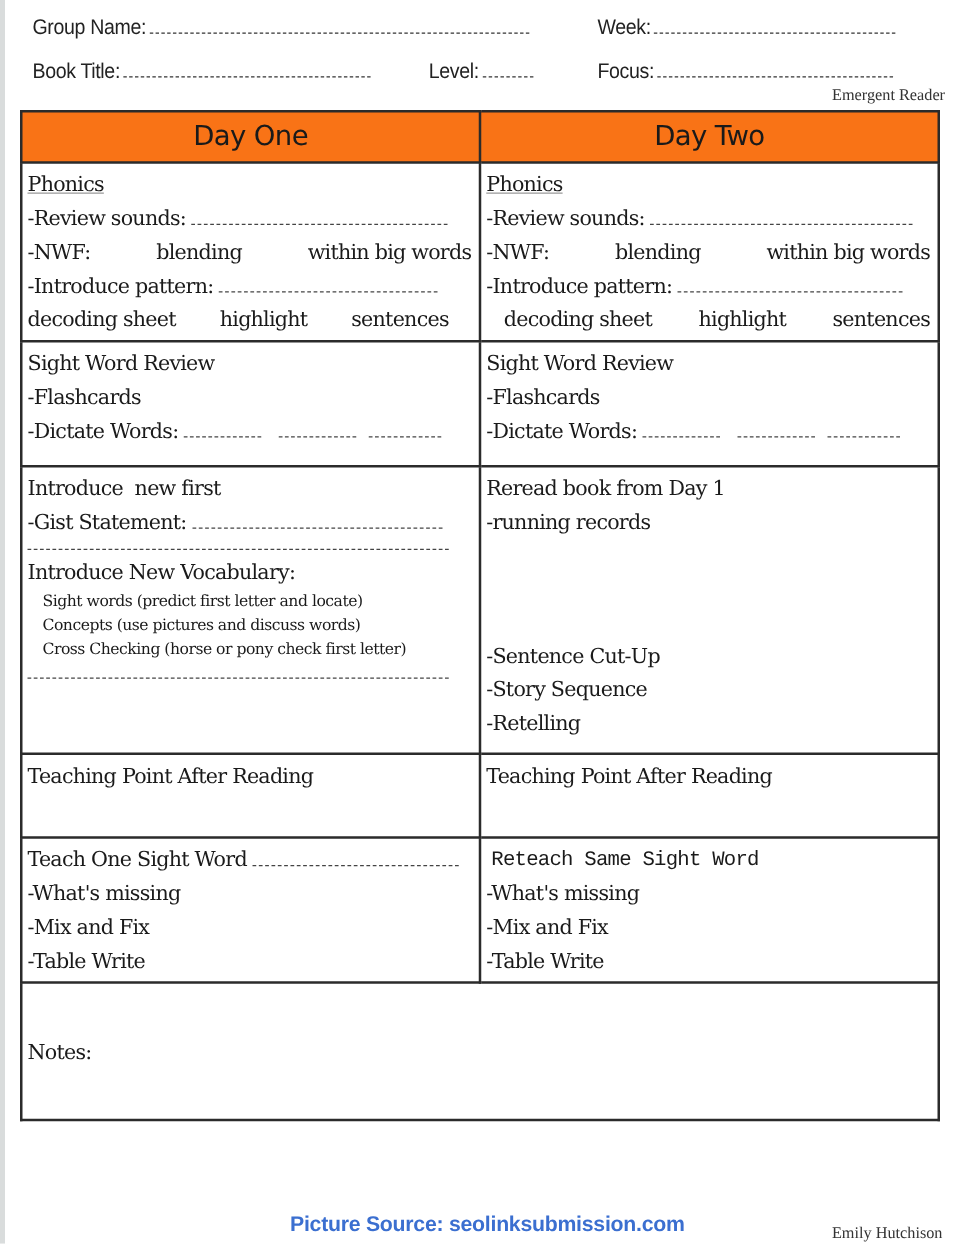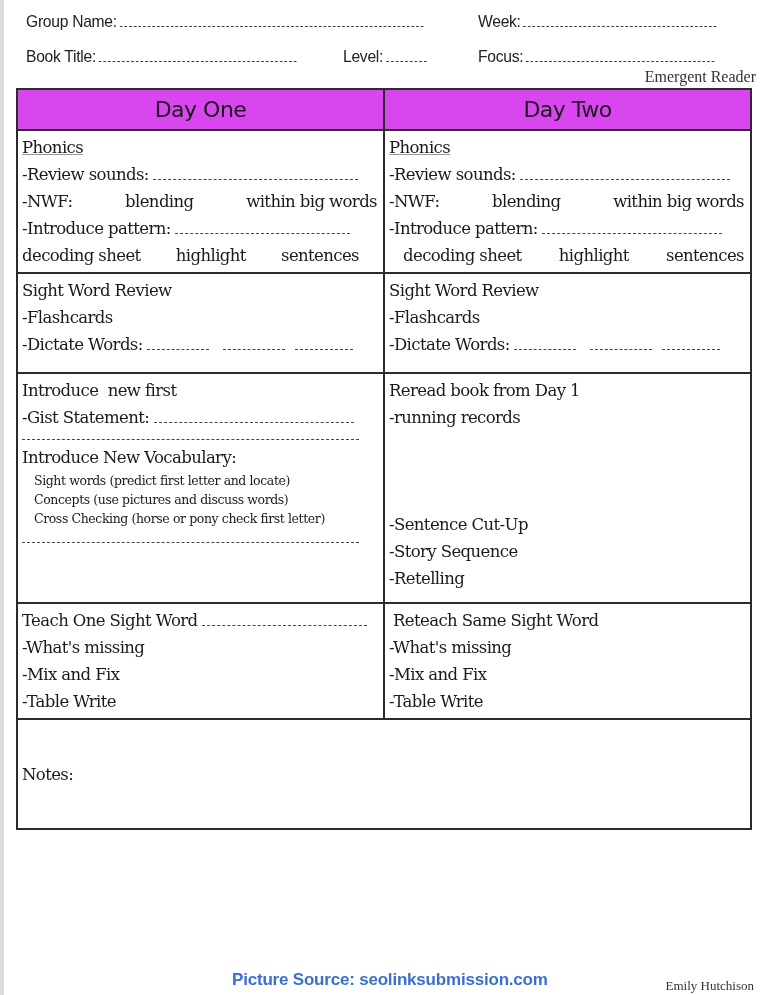--- a/index.html
+++ b/index.html
@@ -3,28 +3,28 @@
   <meta charset="utf-8">
   <style>
     html, body { margin: 0; padding: 0; }
     body {
       width: 768px; height: 995px; background: #ffffff; position: relative; overflow: hidden;
       font-family: "DejaVu Serif", serif; color: #1a1a1a;
     }
     .left-edge { position: absolute; left: 0; top: 0; width: 4px; height: 995px; background: #d9dcdc; }
     .hdr-line { position: absolute; font-family: "Liberation Sans", sans-serif; font-size: 17px; letter-spacing: -0.3px; color: #222; white-space: nowrap; transform: scaleX(0.92); transform-origin: left; }
     .blank { display: inline-block; border-bottom: 1px dashed #333; height: 13px; vertical-align: baseline; margin-left: 3px; }
-    .tag-small { position: absolute; font-family: "Liberation Serif", serif; font-size: 16px; color: #333; }
+    .tag-small { position: absolute; font-family: "Liberation Serif", serif; font-size: 13px; color: #333; }
     table.plan {
       position: absolute; left: 16px; top: 88px; width: 734px; border-collapse: collapse;
       table-layout: fixed;
     }
     table.plan td, table.plan th { border: 2px solid #2b2b2b; vertical-align: top; padding: 3px 4px; }
     table.plan th {
-      background: #d946ef; height: 33px; font-weight: normal; font-family: "DejaVu Sans", sans-serif;
+      background: #f97316; height: 33px; font-weight: normal; font-family: "DejaVu Sans", sans-serif;
       font-size: 22px; text-align: center; vertical-align: middle; letter-spacing: -0.5px;
     }
     .cell { font-family: "DejaVu Serif", serif; font-size: 16.5px; line-height: 27px; letter-spacing: -0.6px; white-space: nowrap; overflow: hidden; }
     .title-u { text-decoration: underline; text-decoration-color: #999; }
     .dashrule { border-bottom: 1px dashed #444; height: 0; margin: 10px 4px 0 0; }
     .row3col { display: flex; justify-content: space-between; padding-right: 2px; }
     .row3col.indent { padding-left: 14px; }
     .sub { font-size: 12.5px; line-height: 19px; padding-left: 12px; letter-spacing: -0.4px; }
     .inline-blank { display: inline-block; border-bottom: 1px dashed #444; height: 12px; vertical-align: baseline; }
     .footer-author { position: absolute; right: 14px; top: 978px; font-family: "Liberation Serif", serif; font-size: 13px; color: #333; }
@@ -124,30 +124,38 @@
     <td class="cell">
       <div>Reread book from Day 1</div>
       <div>-running records</div>
       <div style="height:80px;"></div>
       <div>-Sentence Cut-Up</div>
       <div>-Story Sequence</div>
       <div>-Retelling</div>
     </td>
   </tr>
 
+  <tr style="height:67px;">
+    <td class="cell">
+          <div>Teaching Point After Reading</div>
+        </td>
+    <td class="cell">
+          <div>Teaching Point After Reading</div>
+        </td>
+  </tr>
 
   <tr style="height:112px;">
     <td class="cell">
       <div><span>Teach One Sight Word</span> <span class="inline-blank" style="width:165px;"></span></div>
       <div>-What's missing</div>
       <div>-Mix and Fix</div>
       <div>-Table Write</div>
     </td>
     <td class="cell">
-      <div style="padding-left:4px;">Reteach Same Sight Word</div>
+      <div style="padding-left:4px;font-family:Liberation Mono, monospace;">Reteach Same Sight Word</div>
       <div>-What's missing</div>
       <div>-Mix and Fix</div>
       <div>-Table Write</div>
     </td>
   </tr>
 
   <tr style="height:110px;margin-top:48px;">
     <td class="cell" colspan="2" style="vertical-align:middle;">
       <div>Notes:</div>
     </td>

